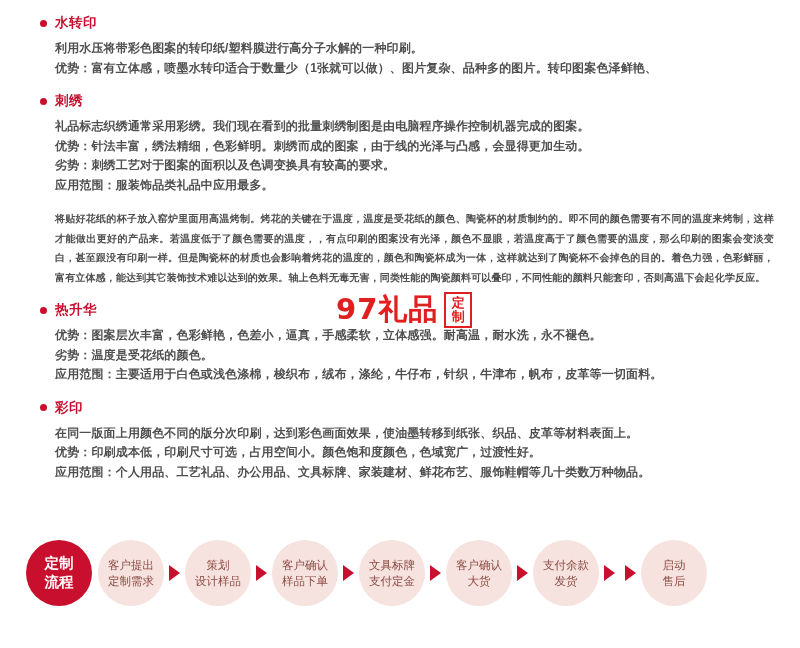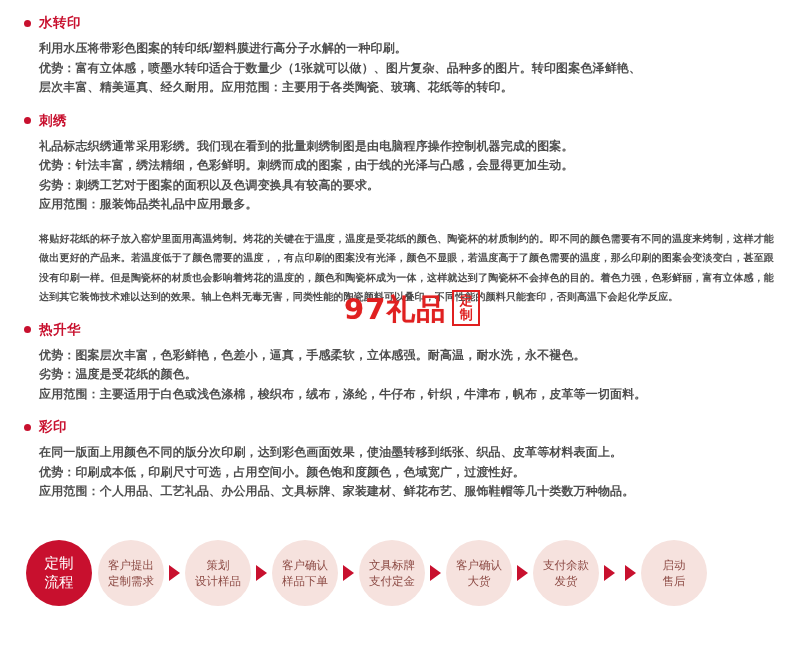--- a/index.html
+++ b/index.html
@@ -13,21 +13,21 @@
     font-family: "Liberation Sans", sans-serif;
     color: #4a4a4a;
     position: relative;
     overflow: hidden;
   }
   .page {
     position: relative;
     width: 800px;
     height: 648px;
     box-sizing: border-box;
-    padding: 14px 26px 0 22px;
+    padding: 14px 26px 0 38px;
   }
   .section {
     margin-bottom: 14px;
   }
   .sec-head {
     display: flex;
     align-items: center;
     margin-bottom: 7px;
   }
   .bullet {
@@ -59,24 +59,24 @@
     font-size: 10px;
     line-height: 19.5px;
     color: #4f4f4f;
     letter-spacing: 0.15px;
     text-align: justify;
   }
 
   
   .watermark {
     position: absolute;
-    left: 344px;
+    left: 336px;
     top: 290px;
     display: flex;
-    align-items: flex-start;
+    align-items: center;
     pointer-events: none;
     z-index: 5;
   }
   .wm-text {
     color: #e02020;
     font-size: 29px;
     font-weight: bold;
     font-family: "DejaVu Sans", sans-serif;
     letter-spacing: 1px;
     text-shadow: 0 0 1px rgba(224,32,32,0.35);
@@ -102,21 +102,21 @@
     display: flex;
     align-items: center;
   }
   .flow-badge {
     width: 66px;
     height: 66px;
     border-radius: 50%;
     background: #c8102e;
     color: #ffffff;
     font-size: 14.5px;
-    font-weight: normal;
+    font-weight: bold;
     display: flex;
     flex-direction: column;
     align-items: center;
     justify-content: center;
     line-height: 19px;
     flex: 0 0 auto;
   }
   .flow-step {
     width: 66px;
     height: 66px;
@@ -152,21 +152,20 @@
 <div class="page">
 
   <div class="section">
     <div class="sec-head">
       <span class="bullet"></span>
       <span class="sec-title">水转印</span>
     </div>
     <div class="sec-body">
       <div class="line">利用水压将带彩色图案的转印纸/塑料膜进行高分子水解的一种印刷。</div>
       <div class="line">优势：富有立体感，喷墨水转印适合于数量少（1张就可以做）、图片复杂、品种多的图片。转印图案色泽鲜艳、</div>
-      <div class="line">层次丰富、精美逼真、经久耐用。应用范围：主要用于各类陶瓷、玻璃、花纸等的转印。</div>
     </div>
   </div>
 
   <div class="section">
     <div class="sec-head">
       <span class="bullet"></span>
       <span class="sec-title">刺绣</span>
     </div>
     <div class="sec-body">
       <div class="line">礼品标志织绣通常采用彩绣。我们现在看到的批量刺绣制图是由电脑程序操作控制机器完成的图案。</div>

